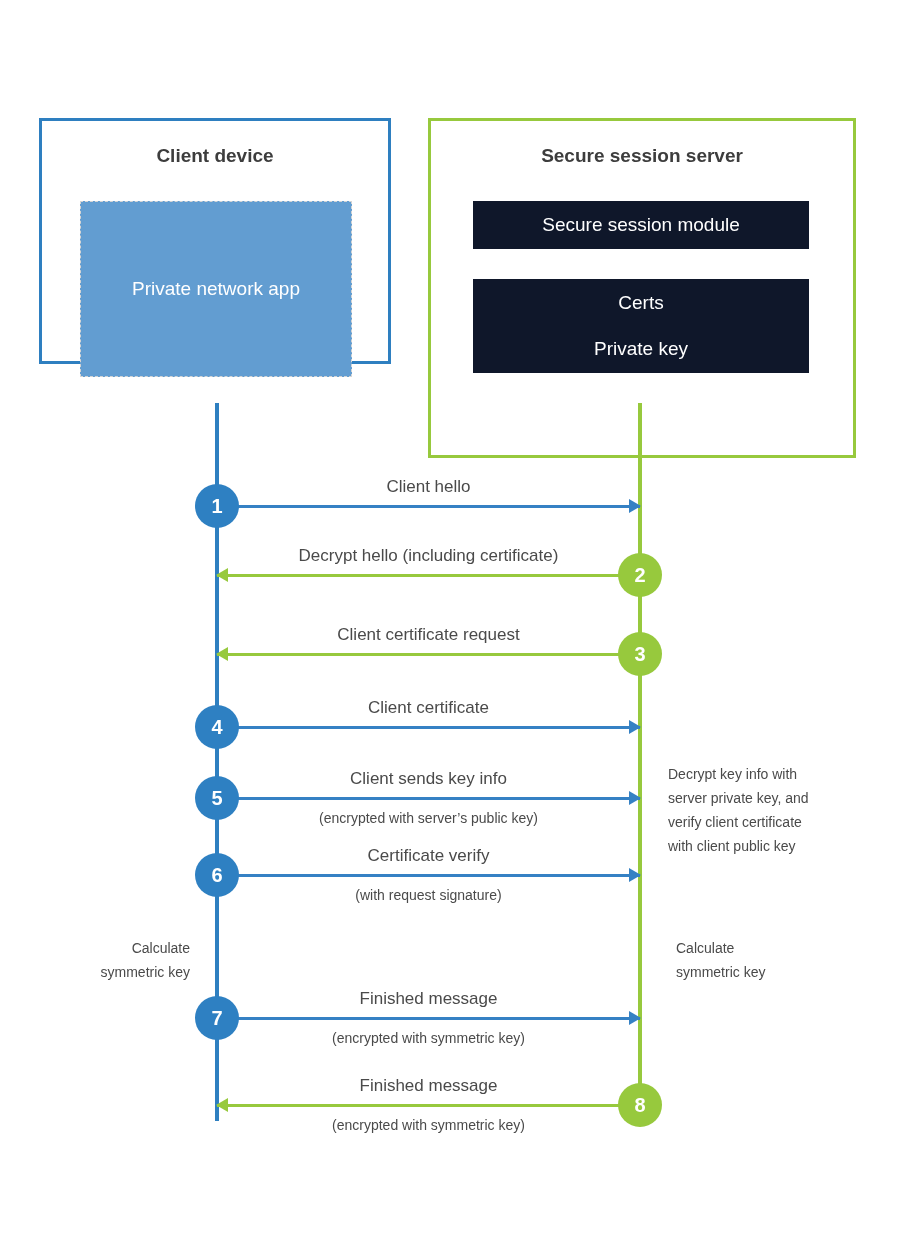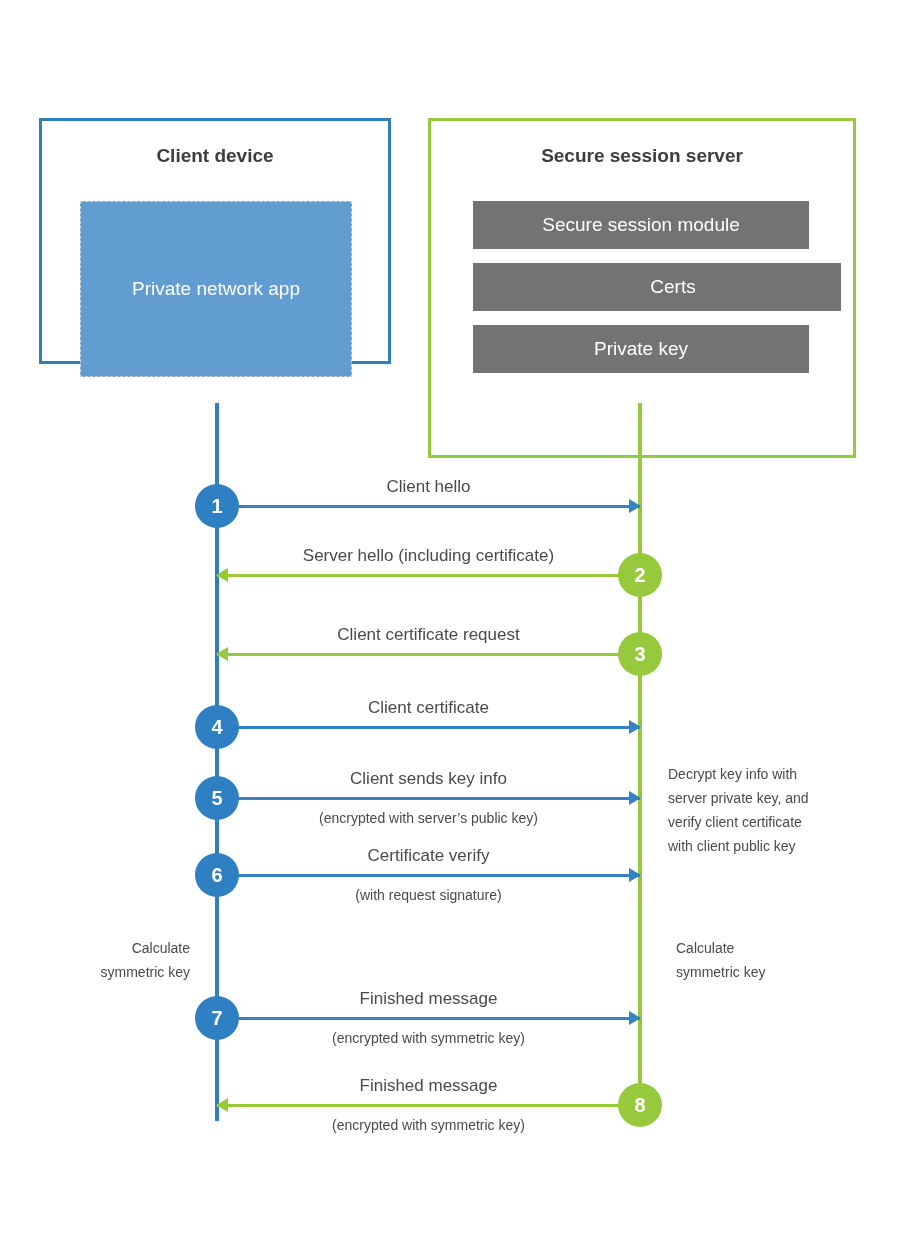--- a/index.html
+++ b/index.html
@@ -78,30 +78,30 @@
     display: flex;
     align-items: center;
     justify-content: center;
     text-align: center;
   }
   .server-block {
     position: absolute;
     left: 42px;
     width: 336px;
     height: 48px;
-    background: #737373;
+    background: #0f172a;
     color: #ffffff;
     font-size: 19px;
     display: flex;
     align-items: center;
     justify-content: center;
     text-align: center;
   }
   #server-block-0 { top: 80px; }
-  #server-block-1 { top: 142px; padding-left: 32px; }
+  #server-block-1 { top: 158px; }
   #server-block-2 { top: 204px; }
 
   
   .lifeline {
     position: absolute;
     width: 4px;
   }
   #client-lifeline {
     left: 215px;
     top: 403px;
@@ -219,21 +219,21 @@
   <div id="messages-layer">
       <div class="message dir-right" style="left: 217px; top: 506px; width: 423px;">
         <div class="msg-line" style="width: 423px;"></div>
         <div class="msg-head"></div>
         <div class="msg-label">Client hello</div>
       </div>
       <div class="step-badge badge-client" style="left: 195px; top: 484px;">1</div>
       <div class="message dir-left" style="left: 217px; top: 575px; width: 423px;">
         <div class="msg-line" style="width: 423px;"></div>
         <div class="msg-head"></div>
-        <div class="msg-label">Server hello (including certificate)</div>
+        <div class="msg-label">Decrypt hello (including certificate)</div>
       </div>
       <div class="step-badge badge-server" style="left: 618px; top: 553px;">2</div>
       <div class="message dir-left" style="left: 217px; top: 654px; width: 423px;">
         <div class="msg-line" style="width: 423px;"></div>
         <div class="msg-head"></div>
         <div class="msg-label">Client certificate request</div>
       </div>
       <div class="step-badge badge-server" style="left: 618px; top: 632px;">3</div>
       <div class="message dir-right" style="left: 217px; top: 727px; width: 423px;">
         <div class="msg-line" style="width: 423px;"></div>

